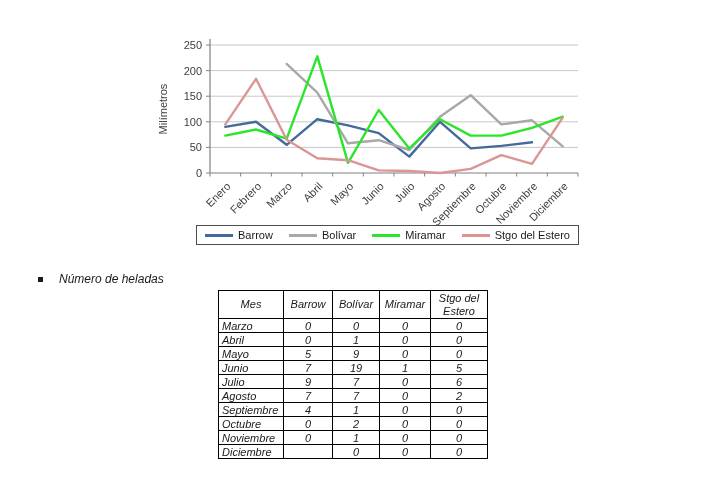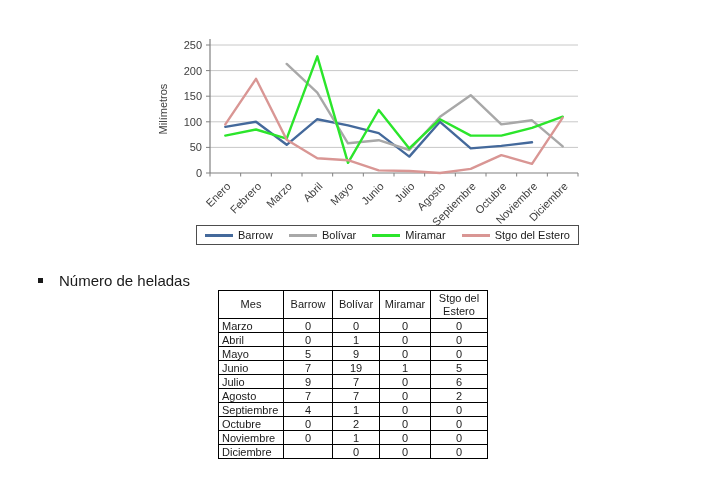--- a/index.html
+++ b/index.html
@@ -15,25 +15,25 @@
   .legend{position:absolute;left:196px;top:225px;width:383px;height:20px;
     border:1.5px solid #4d4d4d;background:#fff;display:flex;align-items:center;
     justify-content:space-around;box-sizing:border-box;}
   .legend-item{display:flex;align-items:center;gap:5px;}
   .legend-swatch{display:inline-block;width:28px;height:3px;}
   .legend-label{font-size:11px;color:#1a1a1a;line-height:1;}
 
   
   .bullet-row{position:absolute;left:38px;top:272px;display:flex;align-items:center;gap:16px;}
   .bullet-square{width:5px;height:5px;background:#1a1a1a;display:inline-block;}
-  .bullet-text{font-size:15px;color:#1a1a1a;}
+  .bullet-text{font-size:12px;color:#1a1a1a;font-style:italic;}
 
   
   .tbl-wrap{position:absolute;left:218px;top:290px;}
-  table{border-collapse:collapse;background:#fff;}
+  table{border-collapse:collapse;background:#fff;font-style:italic;}
   table, th, td{border:1px solid #000;}
   th{font-weight:normal;font-size:11px;text-align:center;vertical-align:middle;
      height:27px;padding:0 2px;color:#1a1a1a;line-height:1.15;}
   td{font-size:11px;height:13px;line-height:12px;padding:0 3px;color:#1a1a1a;}
   td.mes{text-align:left;width:58px;}
   td.num,{text-align:center;}
   .c-mes{width:60px;} .c-barrow{width:44px;} .c-bolivar{width:42px;}
   .c-miramar{width:46px;} .c-stgo{width:52px;}
   td.num{text-align:center;}
 </style>

